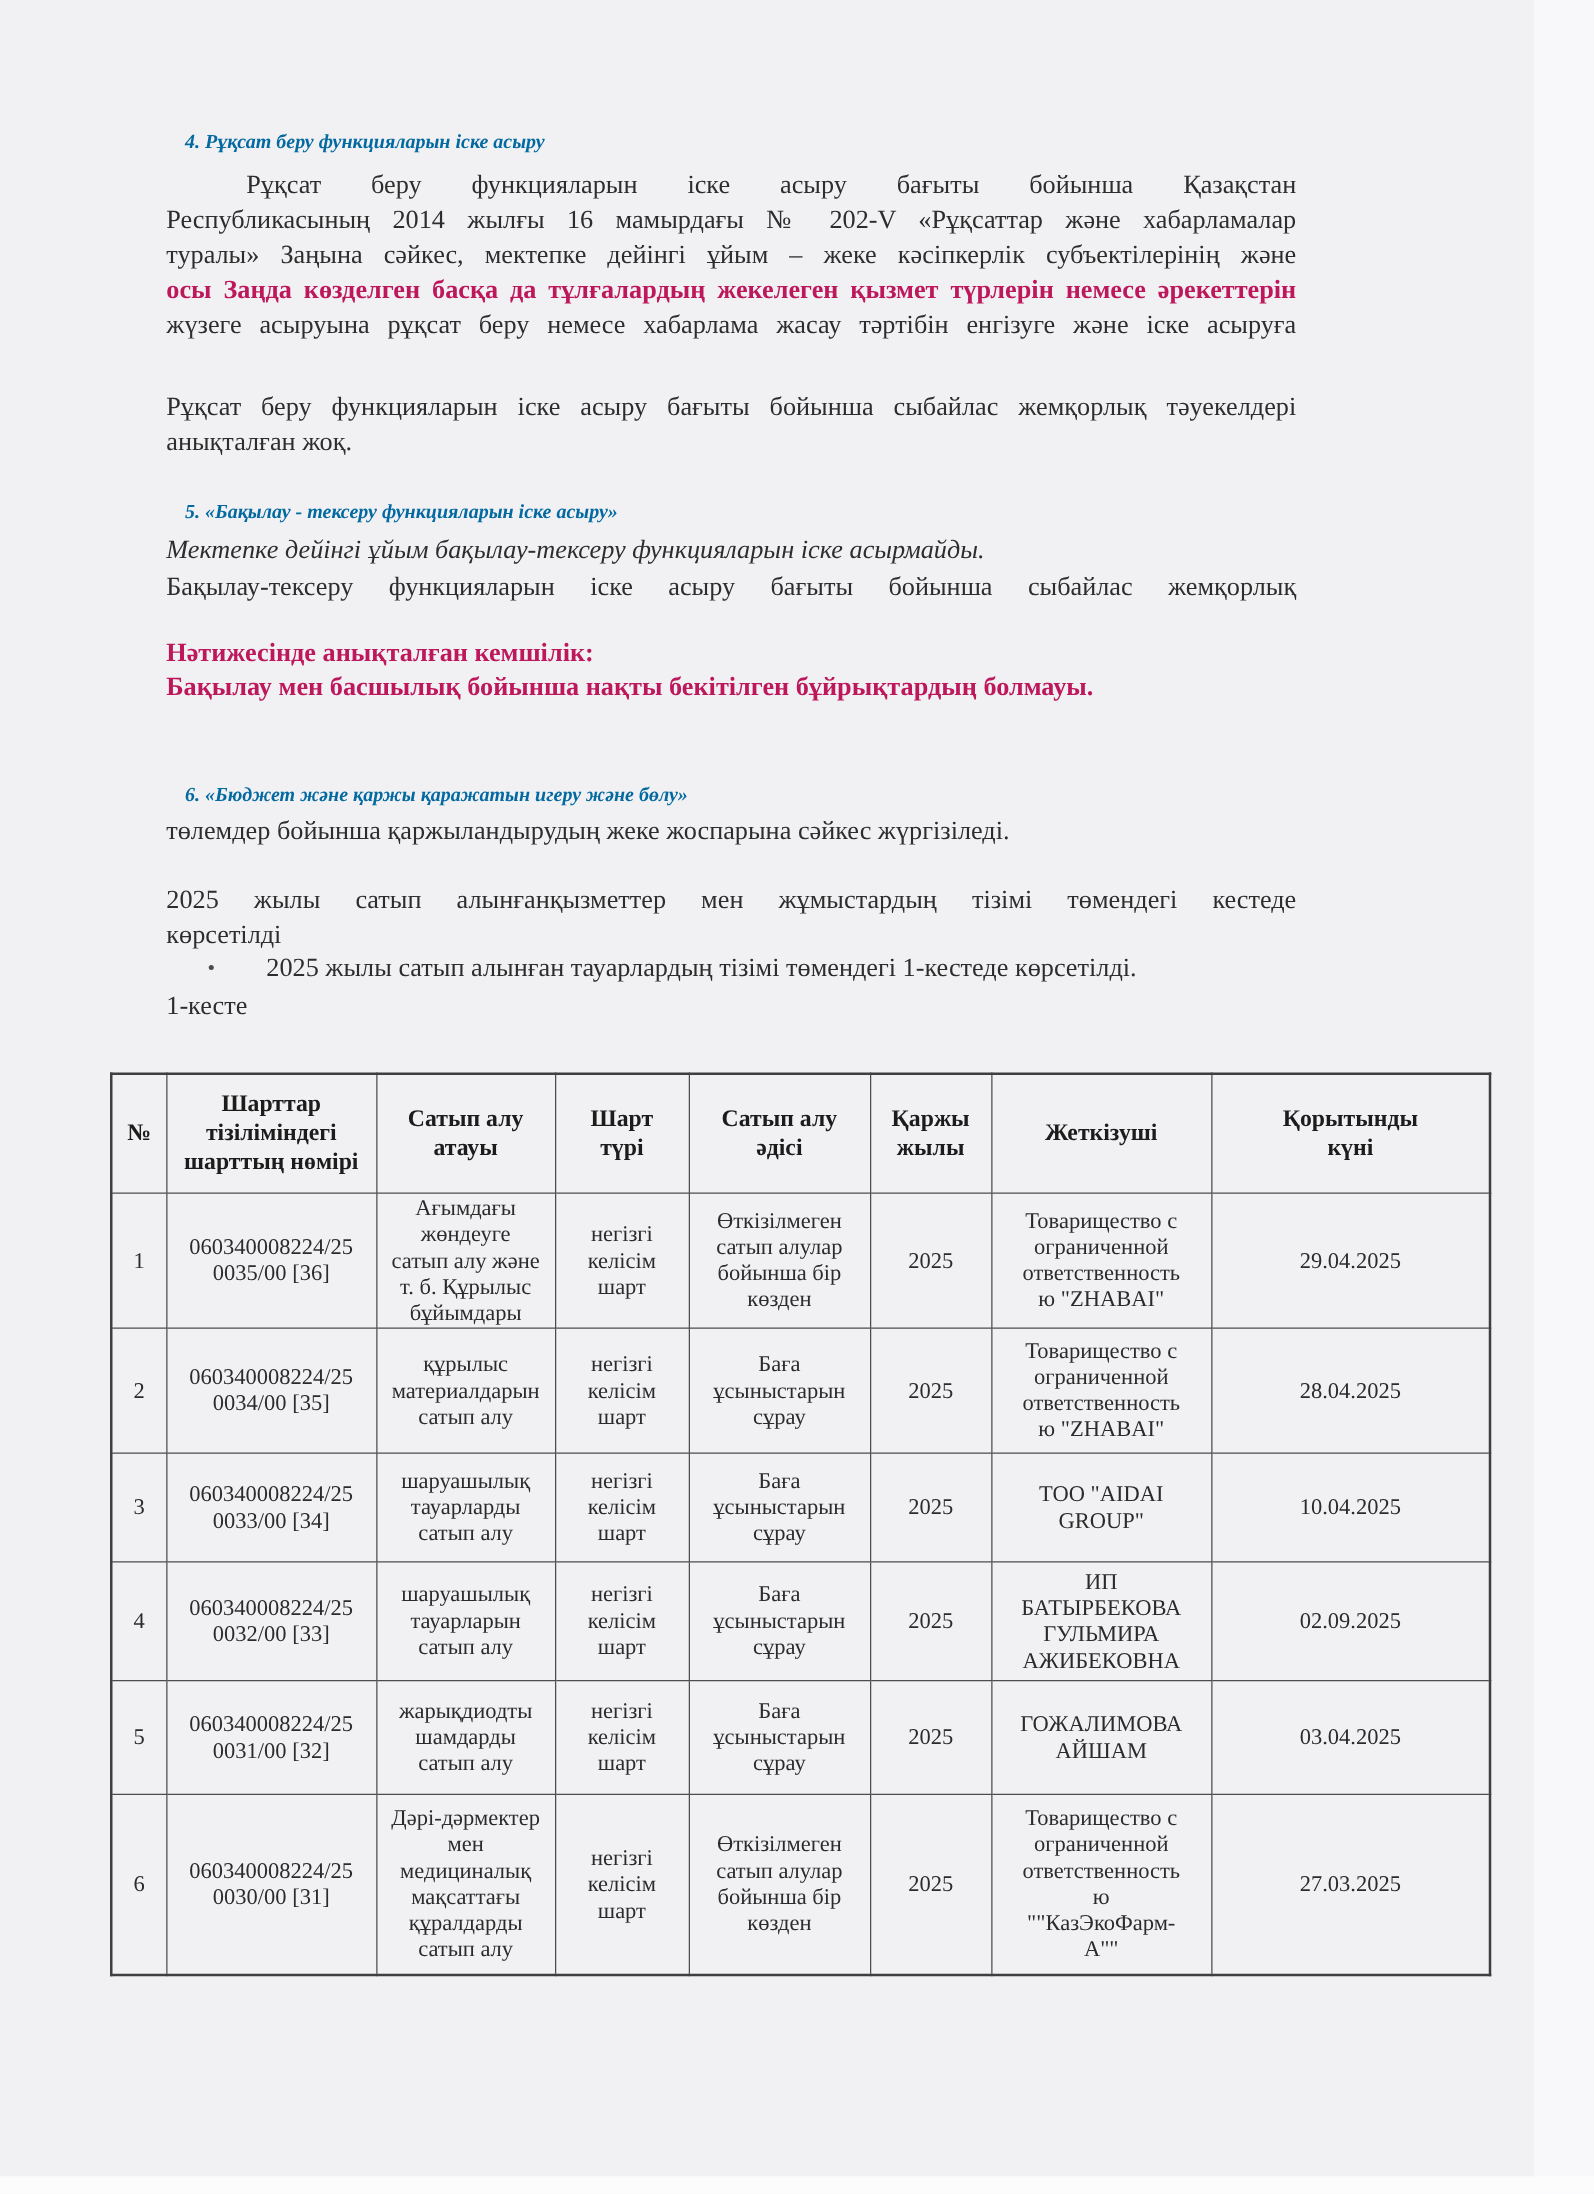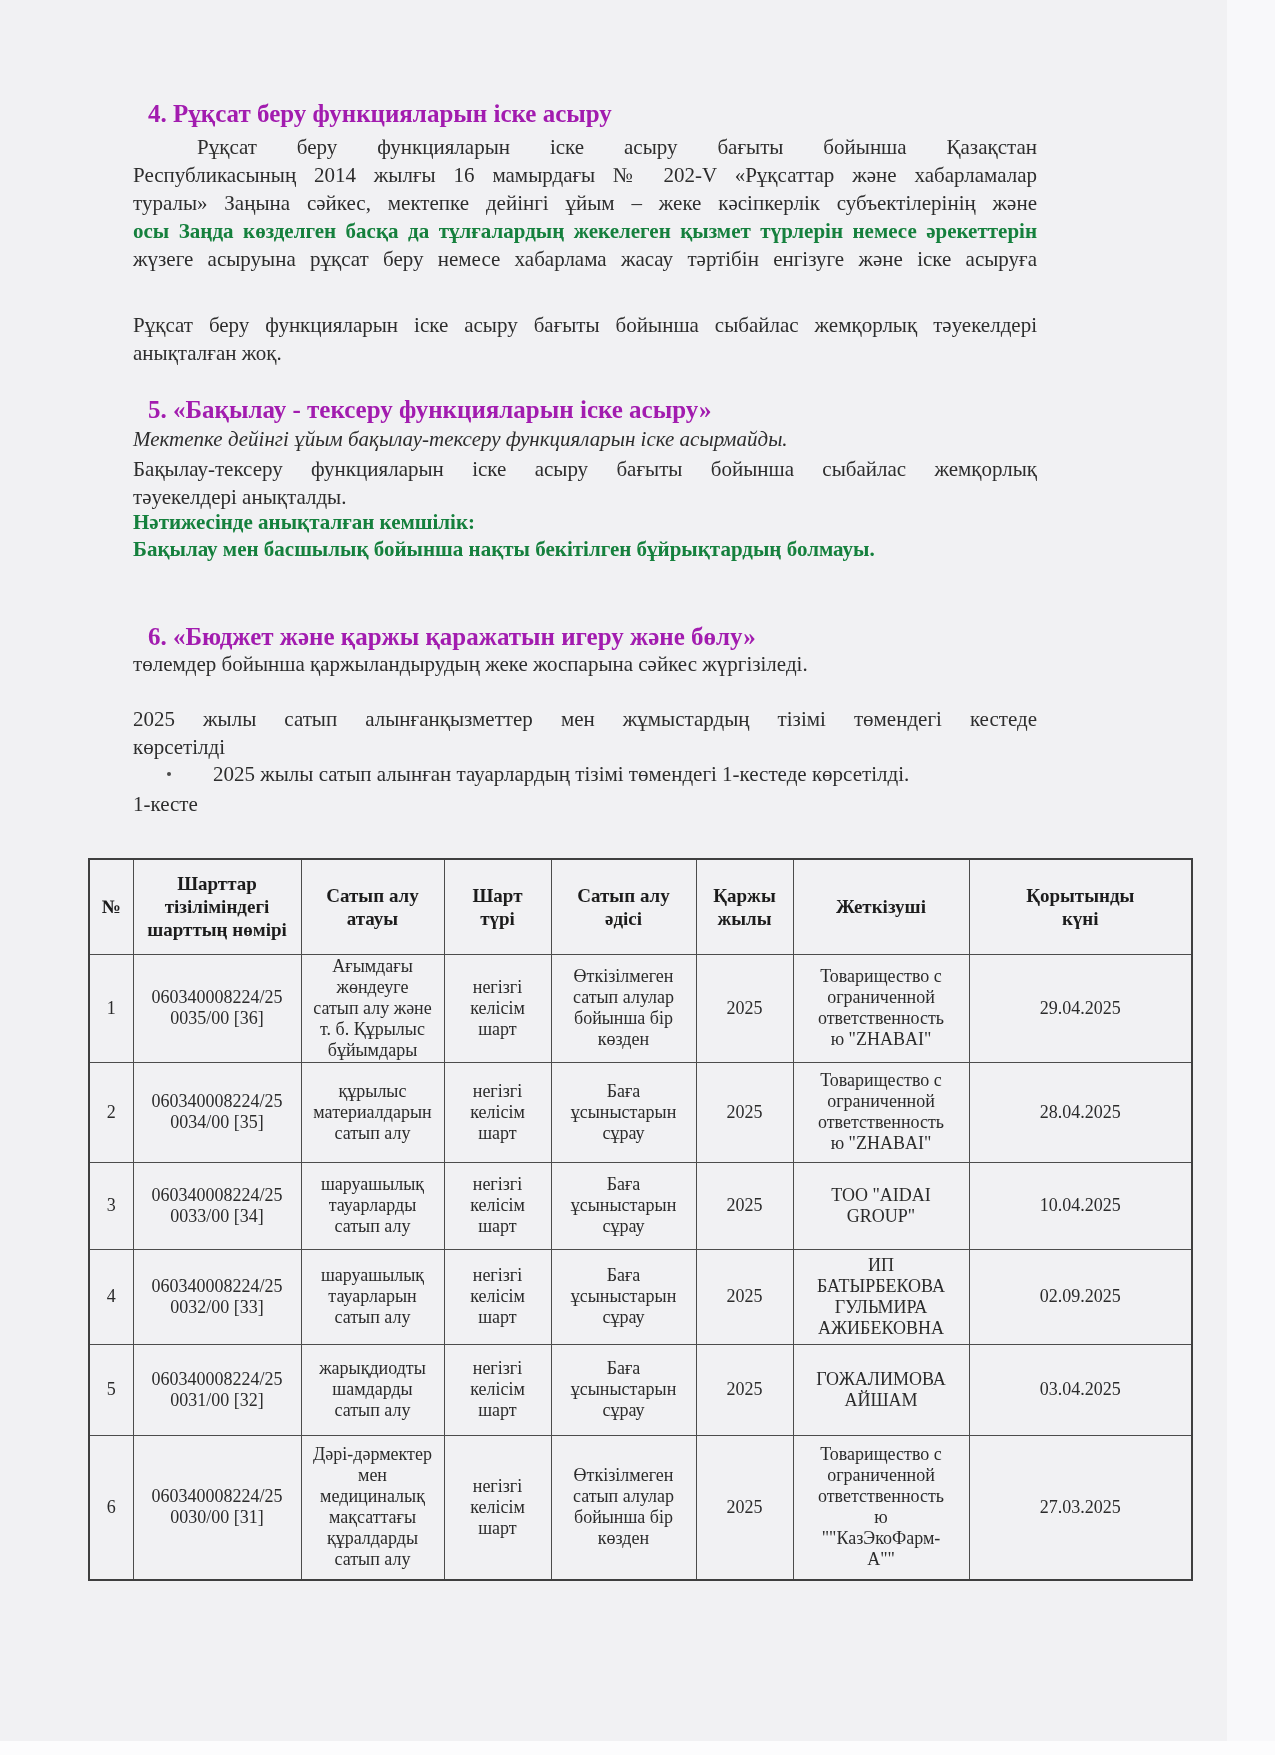--- a/index.html
+++ b/index.html
@@ -7,25 +7,25 @@
   body{
     width:1275px;height:1755px;position:relative;overflow:hidden;
     background:#f1f1f3;
     font-family:"Liberation Serif","DejaVu Serif",serif;
     color:#2d2d2d;
   }
   .scan-edge-right{position:absolute;left:1227px;top:0;width:48px;height:1755px;background:#f8f8fa;}
   .scan-edge-bottom{position:absolute;left:0;top:1741px;width:1275px;height:14px;background:#fcfcfd;}
   .text-layer{position:absolute;left:133px;top:0;width:904px;font-size:21px;line-height:28px;}
   .blk{position:absolute;left:0;width:100%;}
-  .hd{font-weight:bold;color:#a21caf;padding-left:15px;font-size:25px;}
+  .hd{font-weight:bold;color:#0369a1;padding-left:15px;font-size:16px;font-style:italic;}
   .j{text-align:justify;}
   .jl{text-align:justify;text-align-last:justify;white-space:pre-line;}
   .plain{text-align:left;}
-  .b{font-weight:bold;color:#15803d;}
+  .b{font-weight:bold;color:#be185d;}
   .ind64{text-indent:64px;}
   .ind67{text-indent:67px;}
   .ind80{text-indent:80px;}
   .it{}
   .stray-dot{position:absolute;left:167px;top:772px;width:4px;height:4px;border-radius:50%;background:#4a4a4a;}
   .tbl{
     position:absolute;left:88px;top:858px;width:1103px;
     border-collapse:collapse;table-layout:fixed;
     border:2px solid #3f3f3f;
   }
@@ -64,21 +64,20 @@
   </div>
 
   <div class="blk j" style="top:311px;">Рұқсат беру функцияларын іске асыру бағыты бойынша сыбайлас жемқорлық тәуекелдері анықталған жоқ.</div>
 
   <div class="blk hd" style="top:396px;">5.  «Бақылау - тексеру функцияларын іске асыру»</div>
 
   <div class="blk plain" style="top:425px;font-style:italic;">Мектепке дейінгі ұйым бақылау-тексеру функцияларын іске асырмайды.</div>
 
   <div class="blk" style="top:455px;">
     <div class="jl">Бақылау-тексеру функцияларын іске асыру бағыты бойынша сыбайлас жемқорлық</div>
-    <div class="plain">тәуекелдері анықталды.</div>
   </div>
 
   <div class="blk b plain" style="top:508px;">Нәтижесінде анықталған кемшілік:</div>
   <div class="blk b plain" style="top:535px;">Бақылау мен басшылық бойынша нақты бекітілген бұйрықтардың болмауы.</div>
 
   <div class="blk hd" style="top:623px;">6.  «Бюджет және қаржы қаражатын игеру және бөлу»</div>
 
   <div class="blk" style="top:650px;">
     <div class="plain">төлемдер бойынша қаржыландырудың жеке жоспарына сәйкес жүргізіледі.</div>
   </div>

